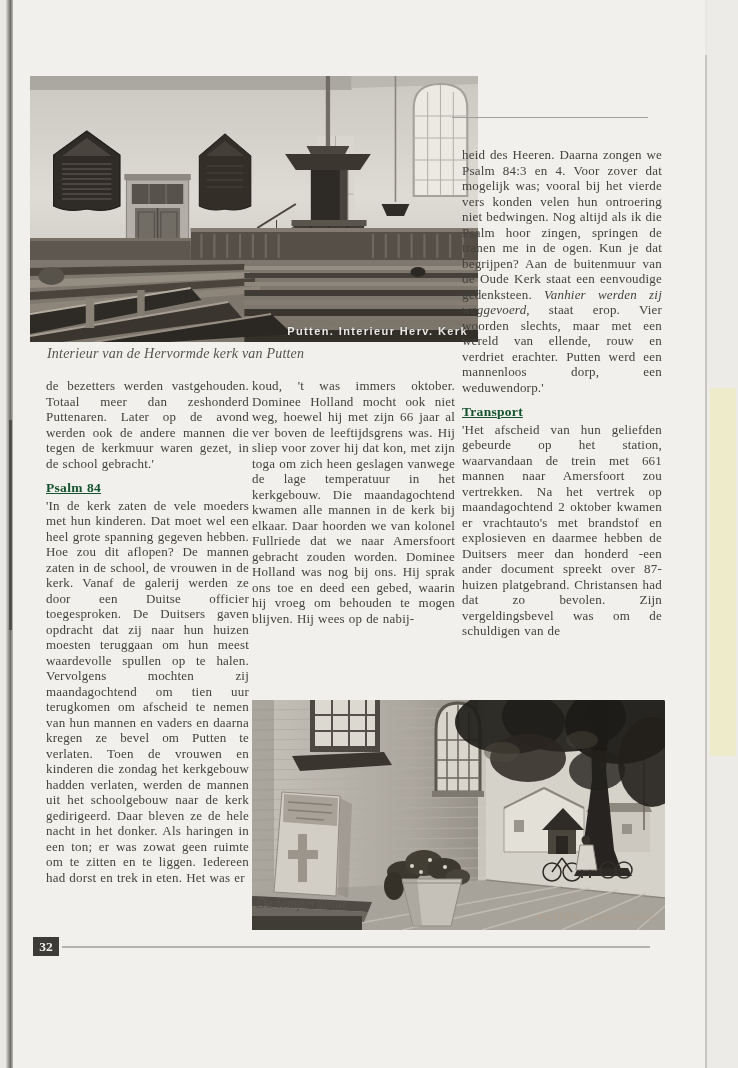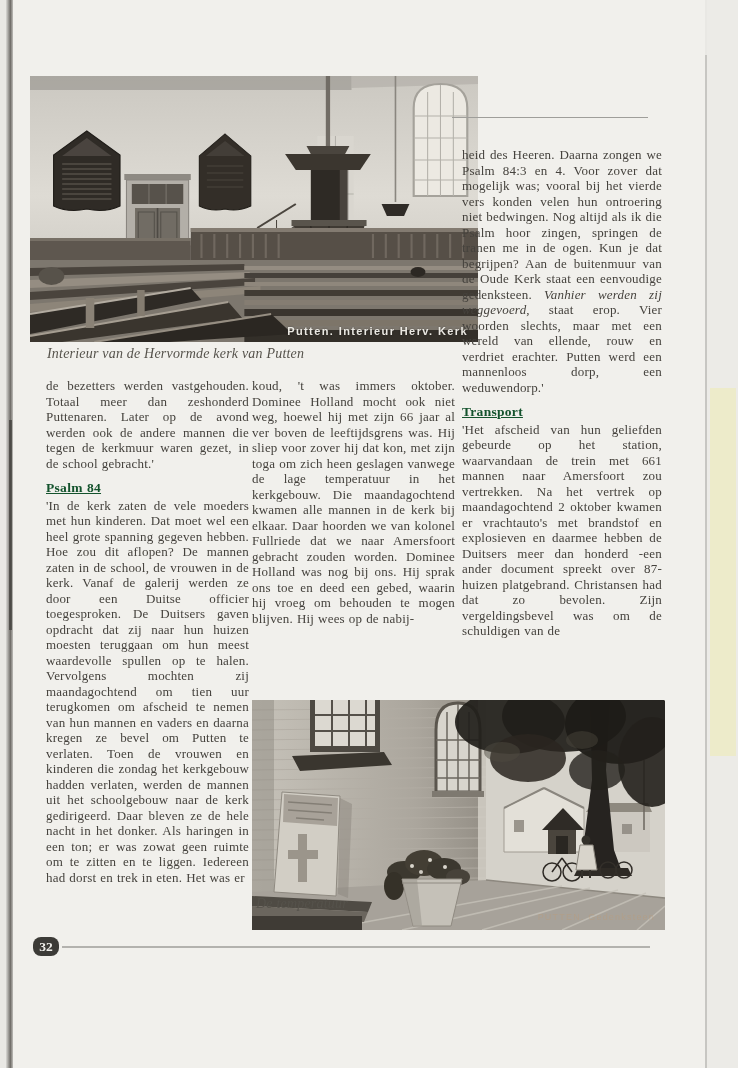--- a/index.html
+++ b/index.html
@@ -33,21 +33,21 @@
   .col{position:absolute;width:203px;font-size:13px;line-height:15.5px;
        text-align:justify;color:#45423d;letter-spacing:.2px;word-spacing:.5px;hyphens:auto;}
   .col p{margin:0 0 9px 0;}
   .col h3{margin:7px 0 2px 0;font-size:13.5px;color:#14532d;letter-spacing:.3px;text-decoration:underline;}
   .col em{font-style:italic;}
   .col1{left:46px;top:378px;}
   .col2{left:252px;top:378px;}
   .col3{left:462px;top:147px;width:200px;}
 
   .pagenum{position:absolute;left:33px;top:937px;width:26px;height:19px;background:#3c3b37;
-           color:#efeeea;font-size:13.5px;font-weight:bold;text-align:center;line-height:19px;border-radius:8px;}
+           color:#efeeea;font-size:13.5px;font-weight:bold;text-align:center;line-height:19px;}
   .footer-rule{position:absolute;left:62px;top:946px;width:588px;height:2px;background:#b3b2ae;}
 </style>
 </head>
 <body>
 
 <div class="binding"></div>
 <div class="binding-dark"></div>
 
 <div class="page"></div>
 <div class="right-margin"></div>

